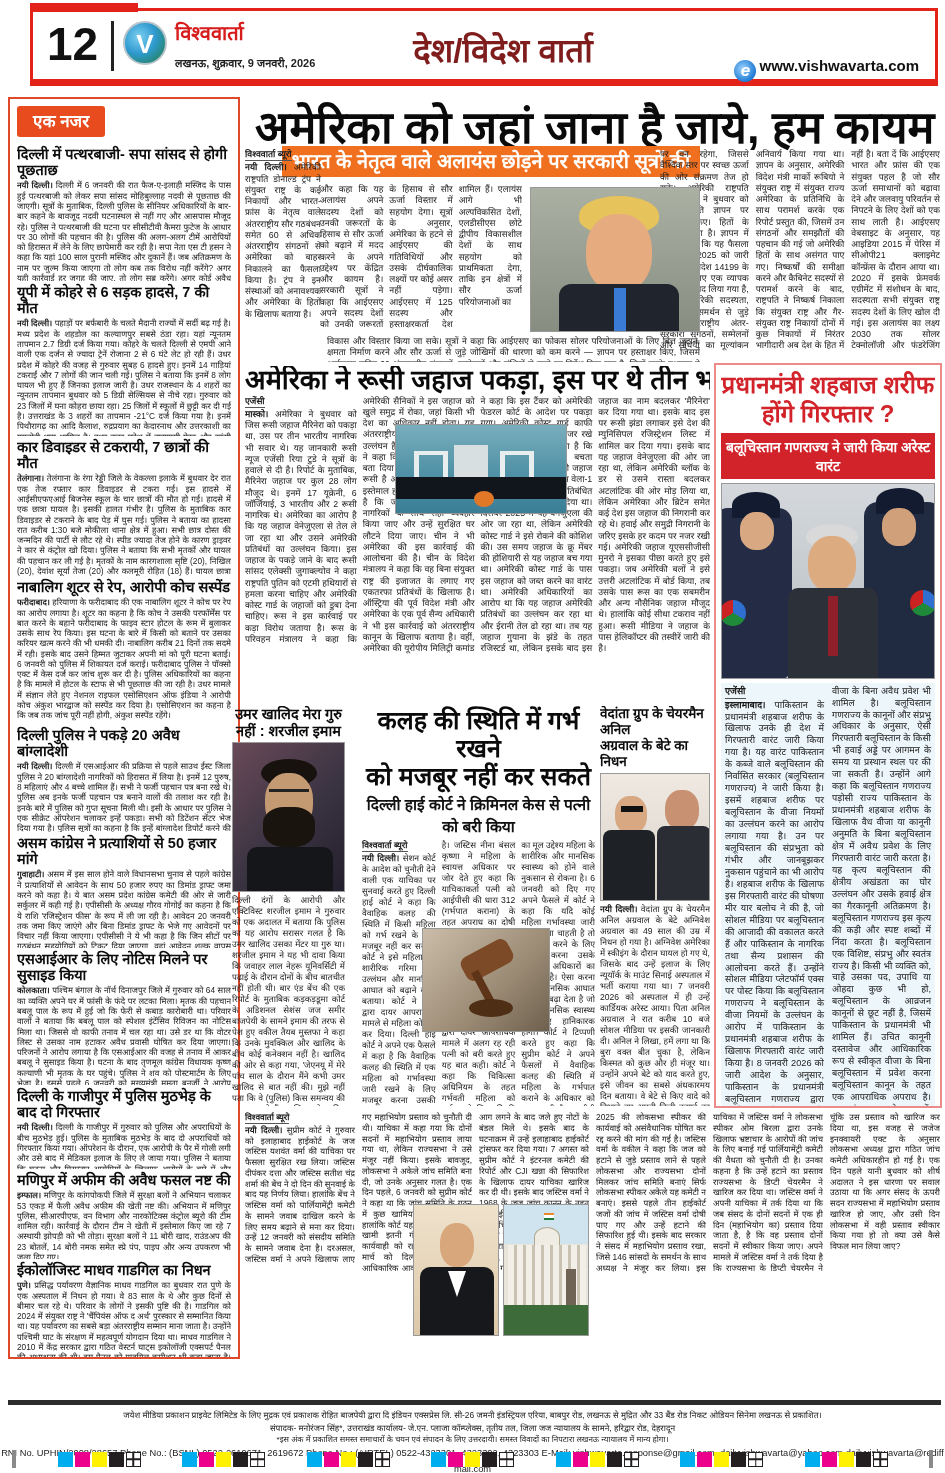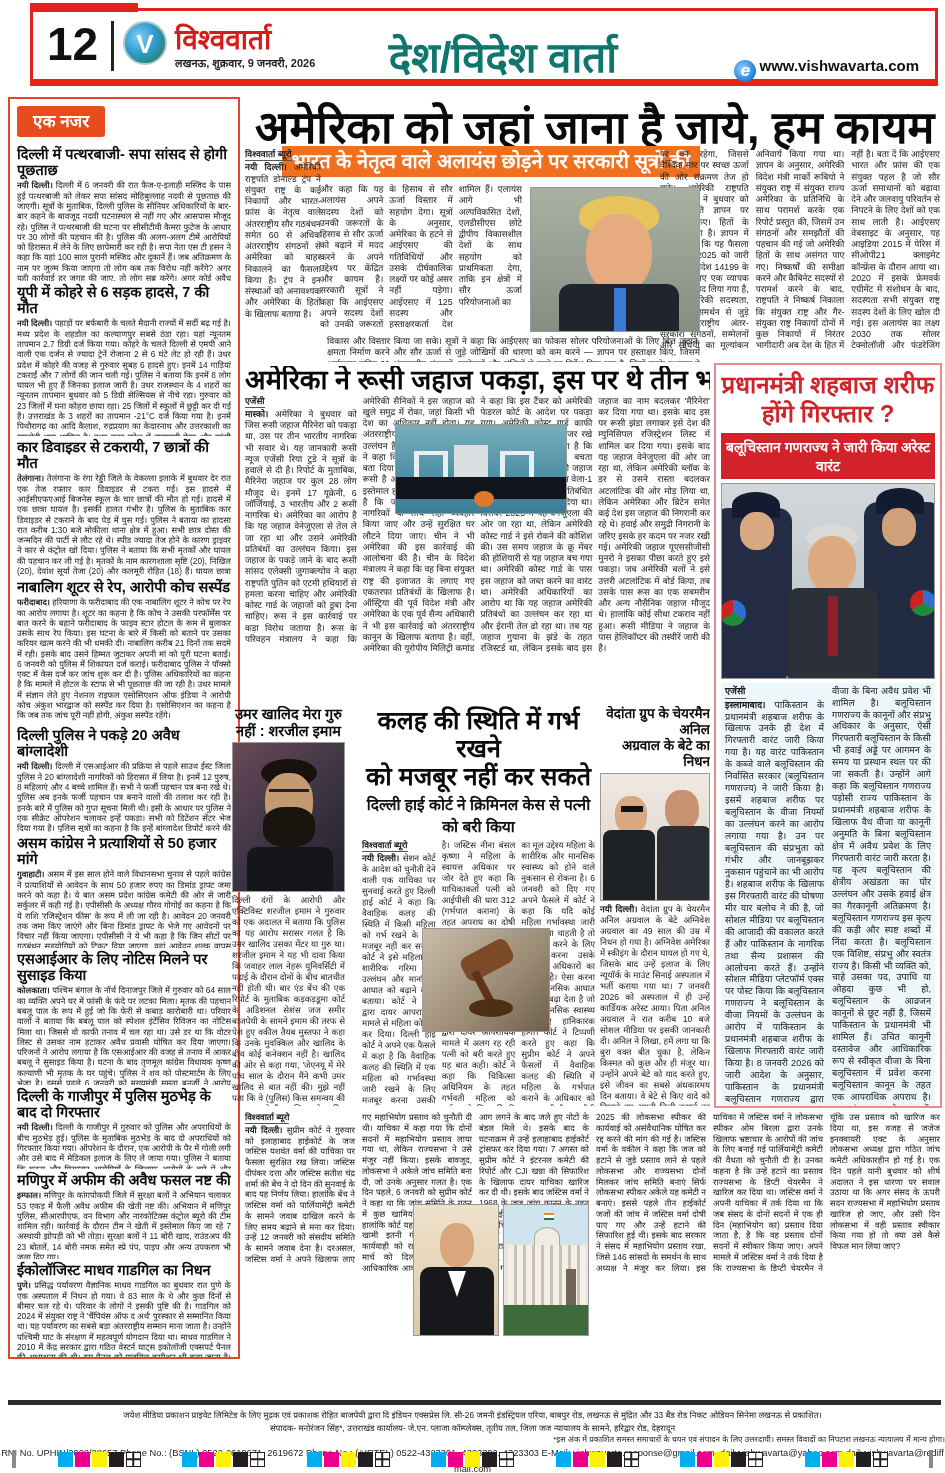--- a/index.html
+++ b/index.html
@@ -8,24 +8,24 @@
   [data-name]{box-sizing:border-box;}
   
   .masthead{position:absolute;left:30px;top:8px;width:908px;height:78px;
             border:3px solid #e3231a;border-bottom:7px solid #e3231a;background:#fff;}
   .masthead::before{content:"";position:absolute;left:-3px;top:-8px;width:108px;height:9px;background:#e3231a;}
   .pageno{position:absolute;left:14px;top:6px;font-size:46px;font-weight:bold;color:#111;}
   .mast-div{position:absolute;left:78px;top:10px;width:3px;height:50px;background:#222;}
   .logo{position:absolute;left:90px;top:10px;width:44px;height:44px;border-radius:50%;
         background:radial-gradient(circle at 35% 35%,#7fd0f0 0%,#2f9ad0 45%,#1f7a3a 100%);
         border:2px solid #b8c4cc;color:#fff;font-weight:bold;font-size:26px;text-align:center;line-height:42px;}
-  .brand{position:absolute;left:142px;top:8px;font-size:28px;font-weight:bold;color:#d71c1c;text-align:right;}
+  .brand{position:absolute;left:142px;top:8px;font-size:20px;font-weight:bold;color:#d71c1c;text-align:right;}
   .edition{position:absolute;left:142px;top:44px;font-size:11px;font-weight:bold;color:#222;}
   .sect-title{position:absolute;left:300px;top:16px;width:340px;text-align:center;
-              font-size:42px;font-weight:bold;color:#0f766e;white-space:nowrap;}
+              font-size:33px;font-weight:bold;color:#7f1d1d;white-space:nowrap;}
   .website{position:absolute;right:16px;top:46px;font-size:15px;font-weight:bold;color:#111;}
   .e-icon{display:inline-block;width:22px;height:22px;border-radius:50%;vertical-align:-5px;margin-right:3px;
           background:radial-gradient(circle at 40% 40%,#9fd4ff 0%,#1e7ad4 70%);color:#fff;
           font-style:italic;font-weight:bold;font-size:17px;text-align:center;line-height:21px;}
   
   .sidebar{position:absolute;left:8px;top:97px;width:232px;height:1262px;border:2px solid #e0482a;
            padding:5px 7px;overflow:hidden;background:#fff;}
   .oneline-hd{display:inline-block;background:#e84b1d;color:#fff;font-weight:bold;font-size:17px;
               padding:3px 16px 5px;border-radius:3px;margin:2px 0 6px;}
   .sb-art{overflow:hidden;}
@@ -75,21 +75,21 @@
   .court{position:absolute;left:362px;top:706px;width:233px;height:400px;overflow:hidden;}
   .court h2{margin:0;font-size:25px;line-height:1.12;text-align:center;color:#0a0a0a;}
   .court .sub{margin:3px 0;font-size:15.5px;font-weight:bold;text-align:center;color:#111;}
   .court .jbody{column-count:3;column-gap:6px;height:300px;font-size:8.6px;}
   .gavel{left:60px;top:222px;width:128px;height:104px;background:linear-gradient(135deg,#cbbda9 0%,#9a8a74 60%,#6e604e 100%);}
   .g-head{position:absolute;left:38px;top:18px;width:52px;height:26px;border-radius:8px;background:#7c4a26;transform:rotate(-28deg);}
   .g-handle{position:absolute;left:58px;top:40px;width:8px;height:44px;background:#5e3418;transform:rotate(-28deg);}
   .g-base{position:absolute;left:46px;top:70px;width:44px;height:18px;border-radius:50%;background:#4e2e14;}
   
   .vedanta{position:absolute;left:600px;top:706px;width:110px;height:400px;overflow:hidden;}
-  .vedanta h3{margin:0 0 3px;font-size:13.5px;line-height:1.18;text-align:right;color:#0c0c0c;}
+  .vedanta h3{margin:0 0 3px;font-size:13.5px;line-height:1.18;text-align:left;color:#0c0c0c;}
   .vedimg{position:relative;width:110px;height:128px;background:linear-gradient(180deg,#efe9e2 0%,#d9d2c8 100%);border:1px solid #999;overflow:hidden;margin-bottom:3px;}
   .v-f1{position:absolute;left:14px;top:22px;width:32px;height:38px;border-radius:45%;background:#d8a882;}
   .v-f2{position:absolute;left:64px;top:16px;width:34px;height:40px;border-radius:45%;background:#c89272;}
   .v-b1{position:absolute;left:2px;top:56px;width:52px;height:72px;background:#1e2126;border-radius:8px 8px 0 0;}
   .v-b2{position:absolute;left:56px;top:52px;width:54px;height:76px;background:#2a2e34;border-radius:8px 8px 0 0;}
   .v-g1{position:absolute;left:20px;top:32px;width:22px;height:6px;background:#111;}
   .vedanta .jbody{font-size:8.6px;height:258px;}
   
   .shahbaz{position:absolute;left:714px;top:363px;width:228px;height:745px;border:2px solid #ef8a8a;background:#fff;overflow:hidden;}
   .shahbaz h2{margin:6px 4px 4px;font-size:24px;line-height:1.2;text-align:center;color:#d2232a;}
@@ -124,21 +124,21 @@
   .sc-bld{position:absolute;left:4px;top:40px;width:78px;height:62px;background:repeating-linear-gradient(90deg,#f2efe8 0 6px,#c9c2b2 6px 9px);}
   .sc-dome{position:absolute;left:30px;top:22px;width:26px;height:20px;border-radius:50% 50% 0 0;background:#efece4;border:1px solid #b0a890;}
   .sc-green{position:absolute;left:0;top:100px;width:86px;height:32px;background:#3d6b3a;}
   .sc-flag{position:absolute;left:40px;top:8px;width:10px;height:7px;background:linear-gradient(#e88a2a 33%,#fff 33% 66%,#1f7a3a 66%);}
   .sc-stat{position:absolute;left:62px;top:64px;width:10px;height:36px;background:#6e6354;}
   
   .black-rule{position:absolute;left:8px;top:1400px;width:933px;height:5px;background:#2c2c2c;}
   .footer{position:absolute;left:0;top:1409px;width:945px;text-align:center;color:#222;}
   .footer .f1{font-size:8.4px;line-height:1.5;}
   .footer .f2{font-size:8.4px;line-height:1.5;}
-  .footer .f3{font-size:8px;line-height:1.5;text-align:right;}
+  .footer .f3{font-size:8px;line-height:1.5;}
   .footer .f4{font-size:9.3px;line-height:1.7;}
   .cmyk-row{position:absolute;left:12px;top:1448px;width:921px;height:22px;display:flex;
             justify-content:space-between;align-items:center;}
   .cmyk-group{display:flex;gap:2px;align-items:center;}
   .sw{width:15px;height:15px;}
   .sw-c{background:#00adee;} .sw-m{background:#ec008b;} .sw-y{background:#fff100;} .sw-k{background:#231f20;}
   .reg{width:15px;height:15px;border:1.5px solid #231f20;position:relative;background:#fff;}
   .reg::before{content:"";position:absolute;left:50%;top:0;width:1.5px;height:100%;background:#231f20;transform:translateX(-50%);}
   .reg::after{content:"";position:absolute;top:50%;left:0;height:1.5px;width:100%;background:#231f20;transform:translateY(-50%);}
   .endbar{width:4px;height:18px;background:#8a8a8a;}

